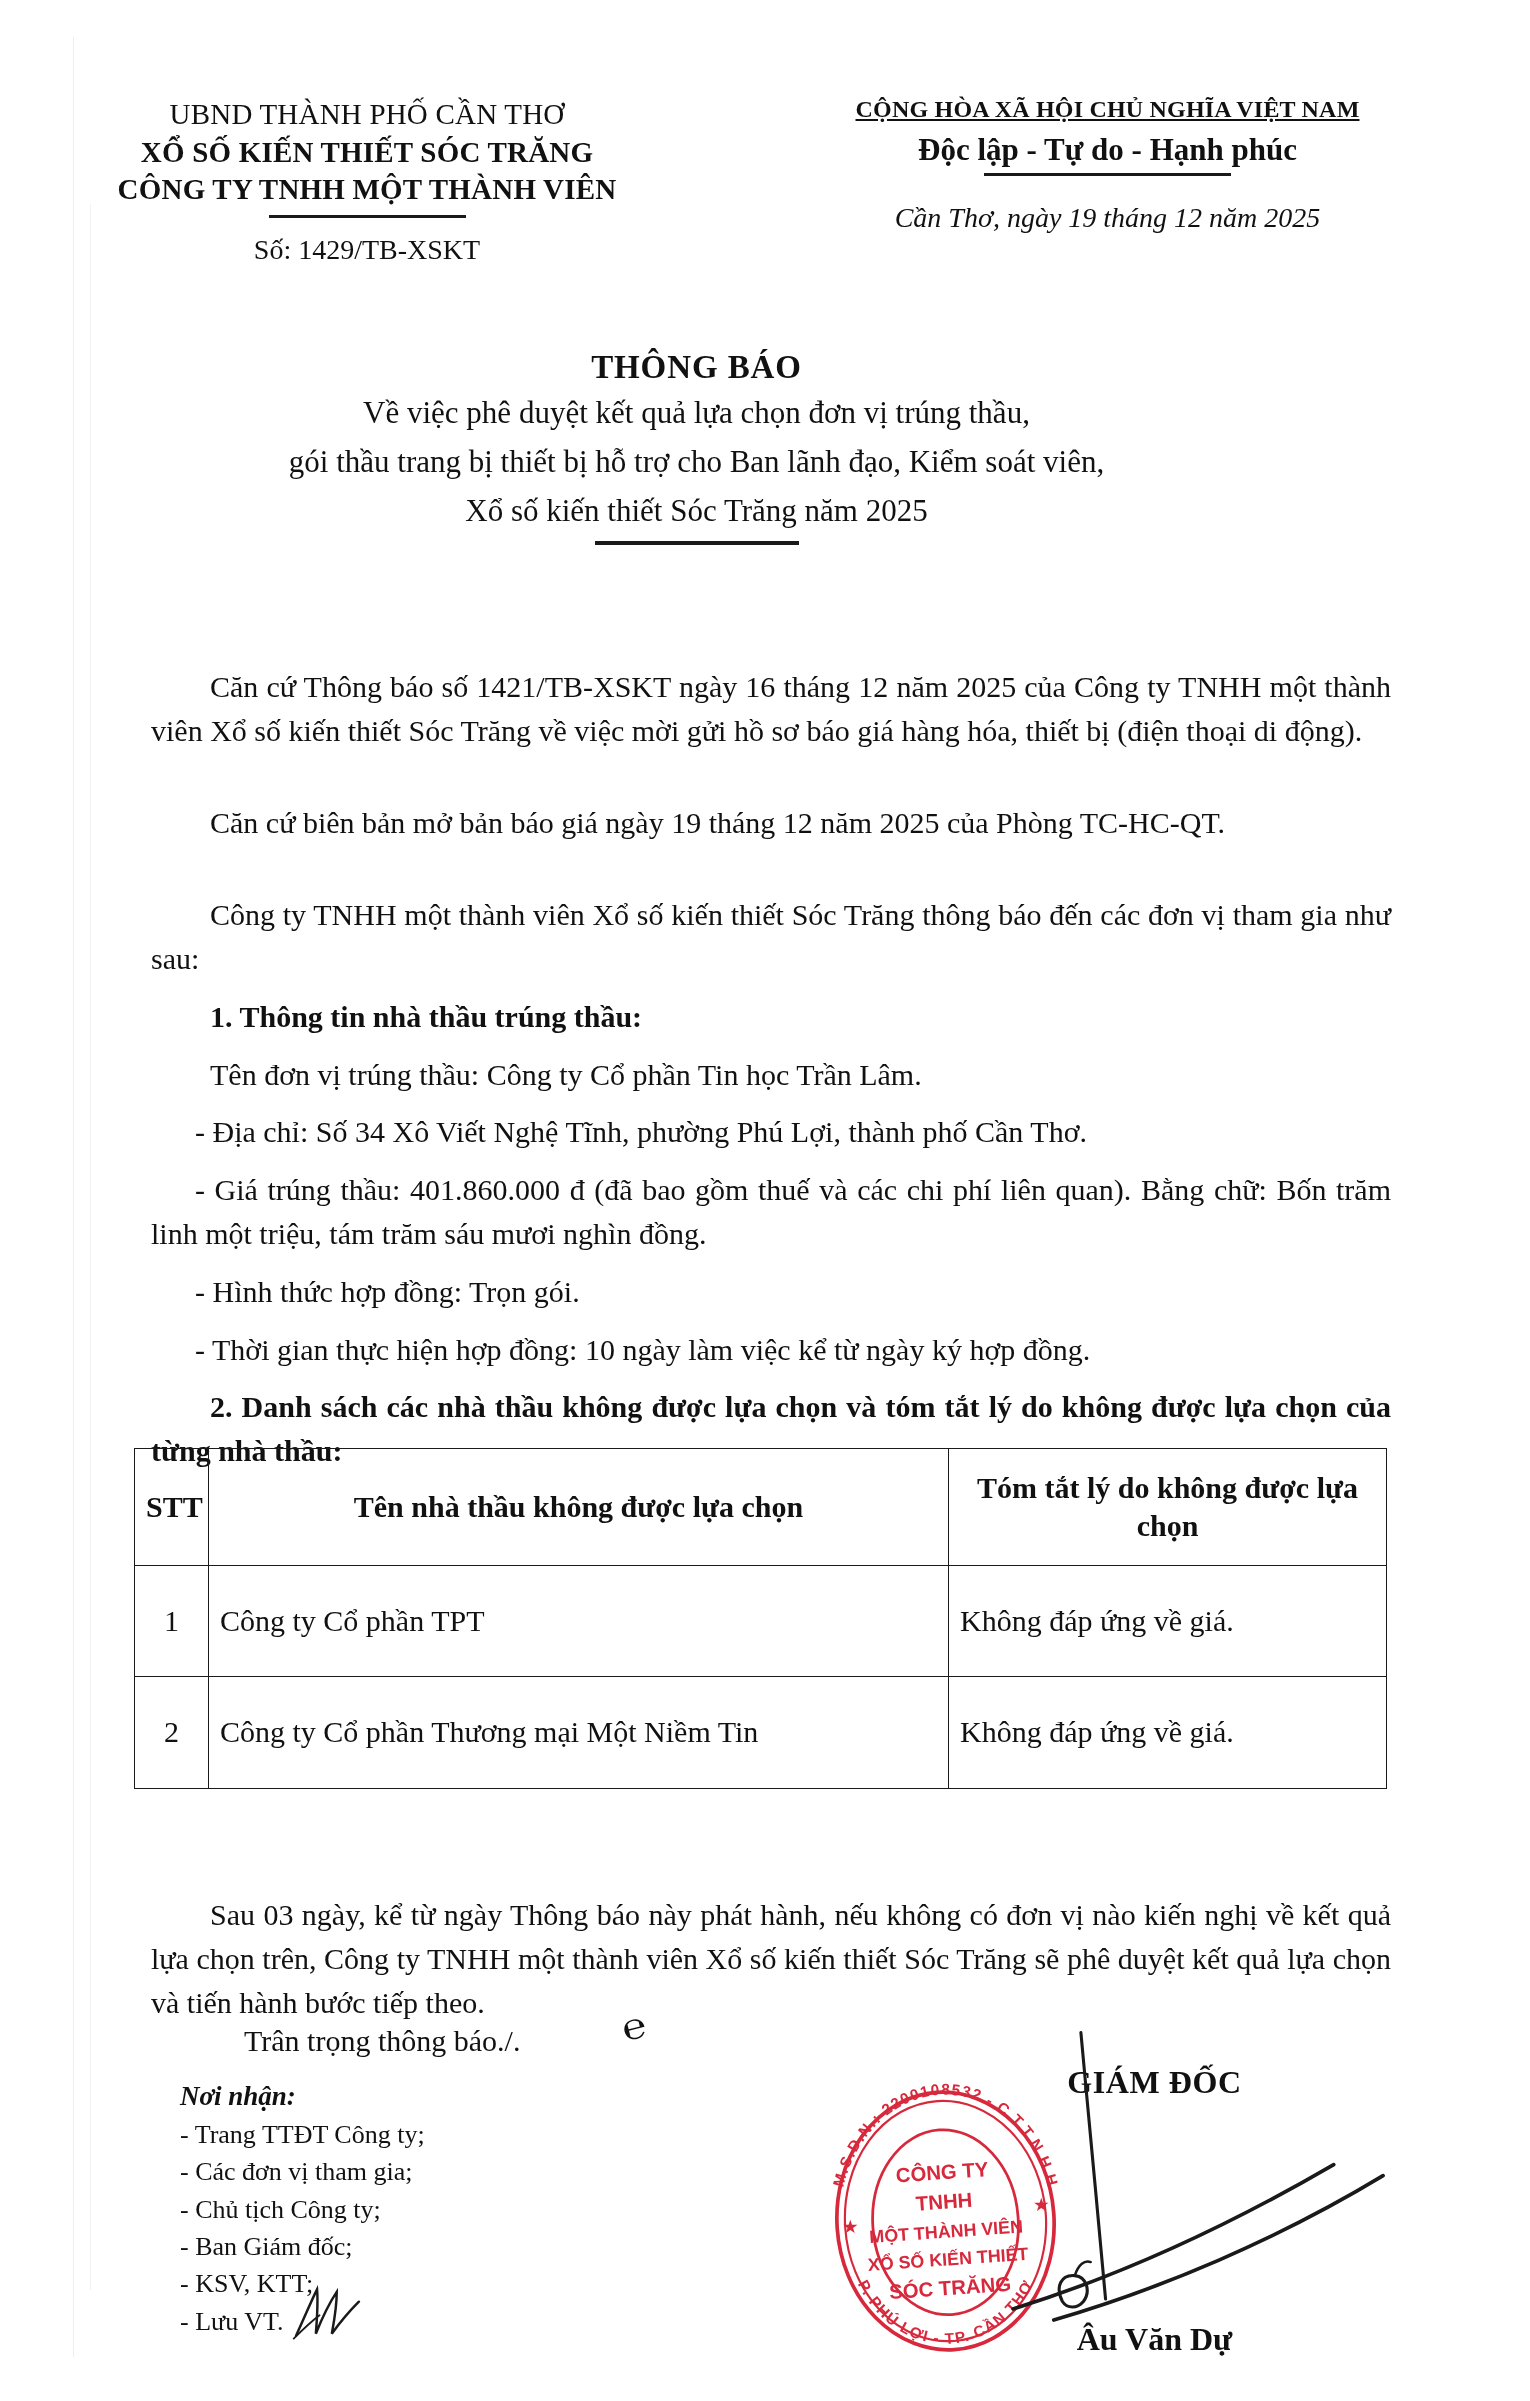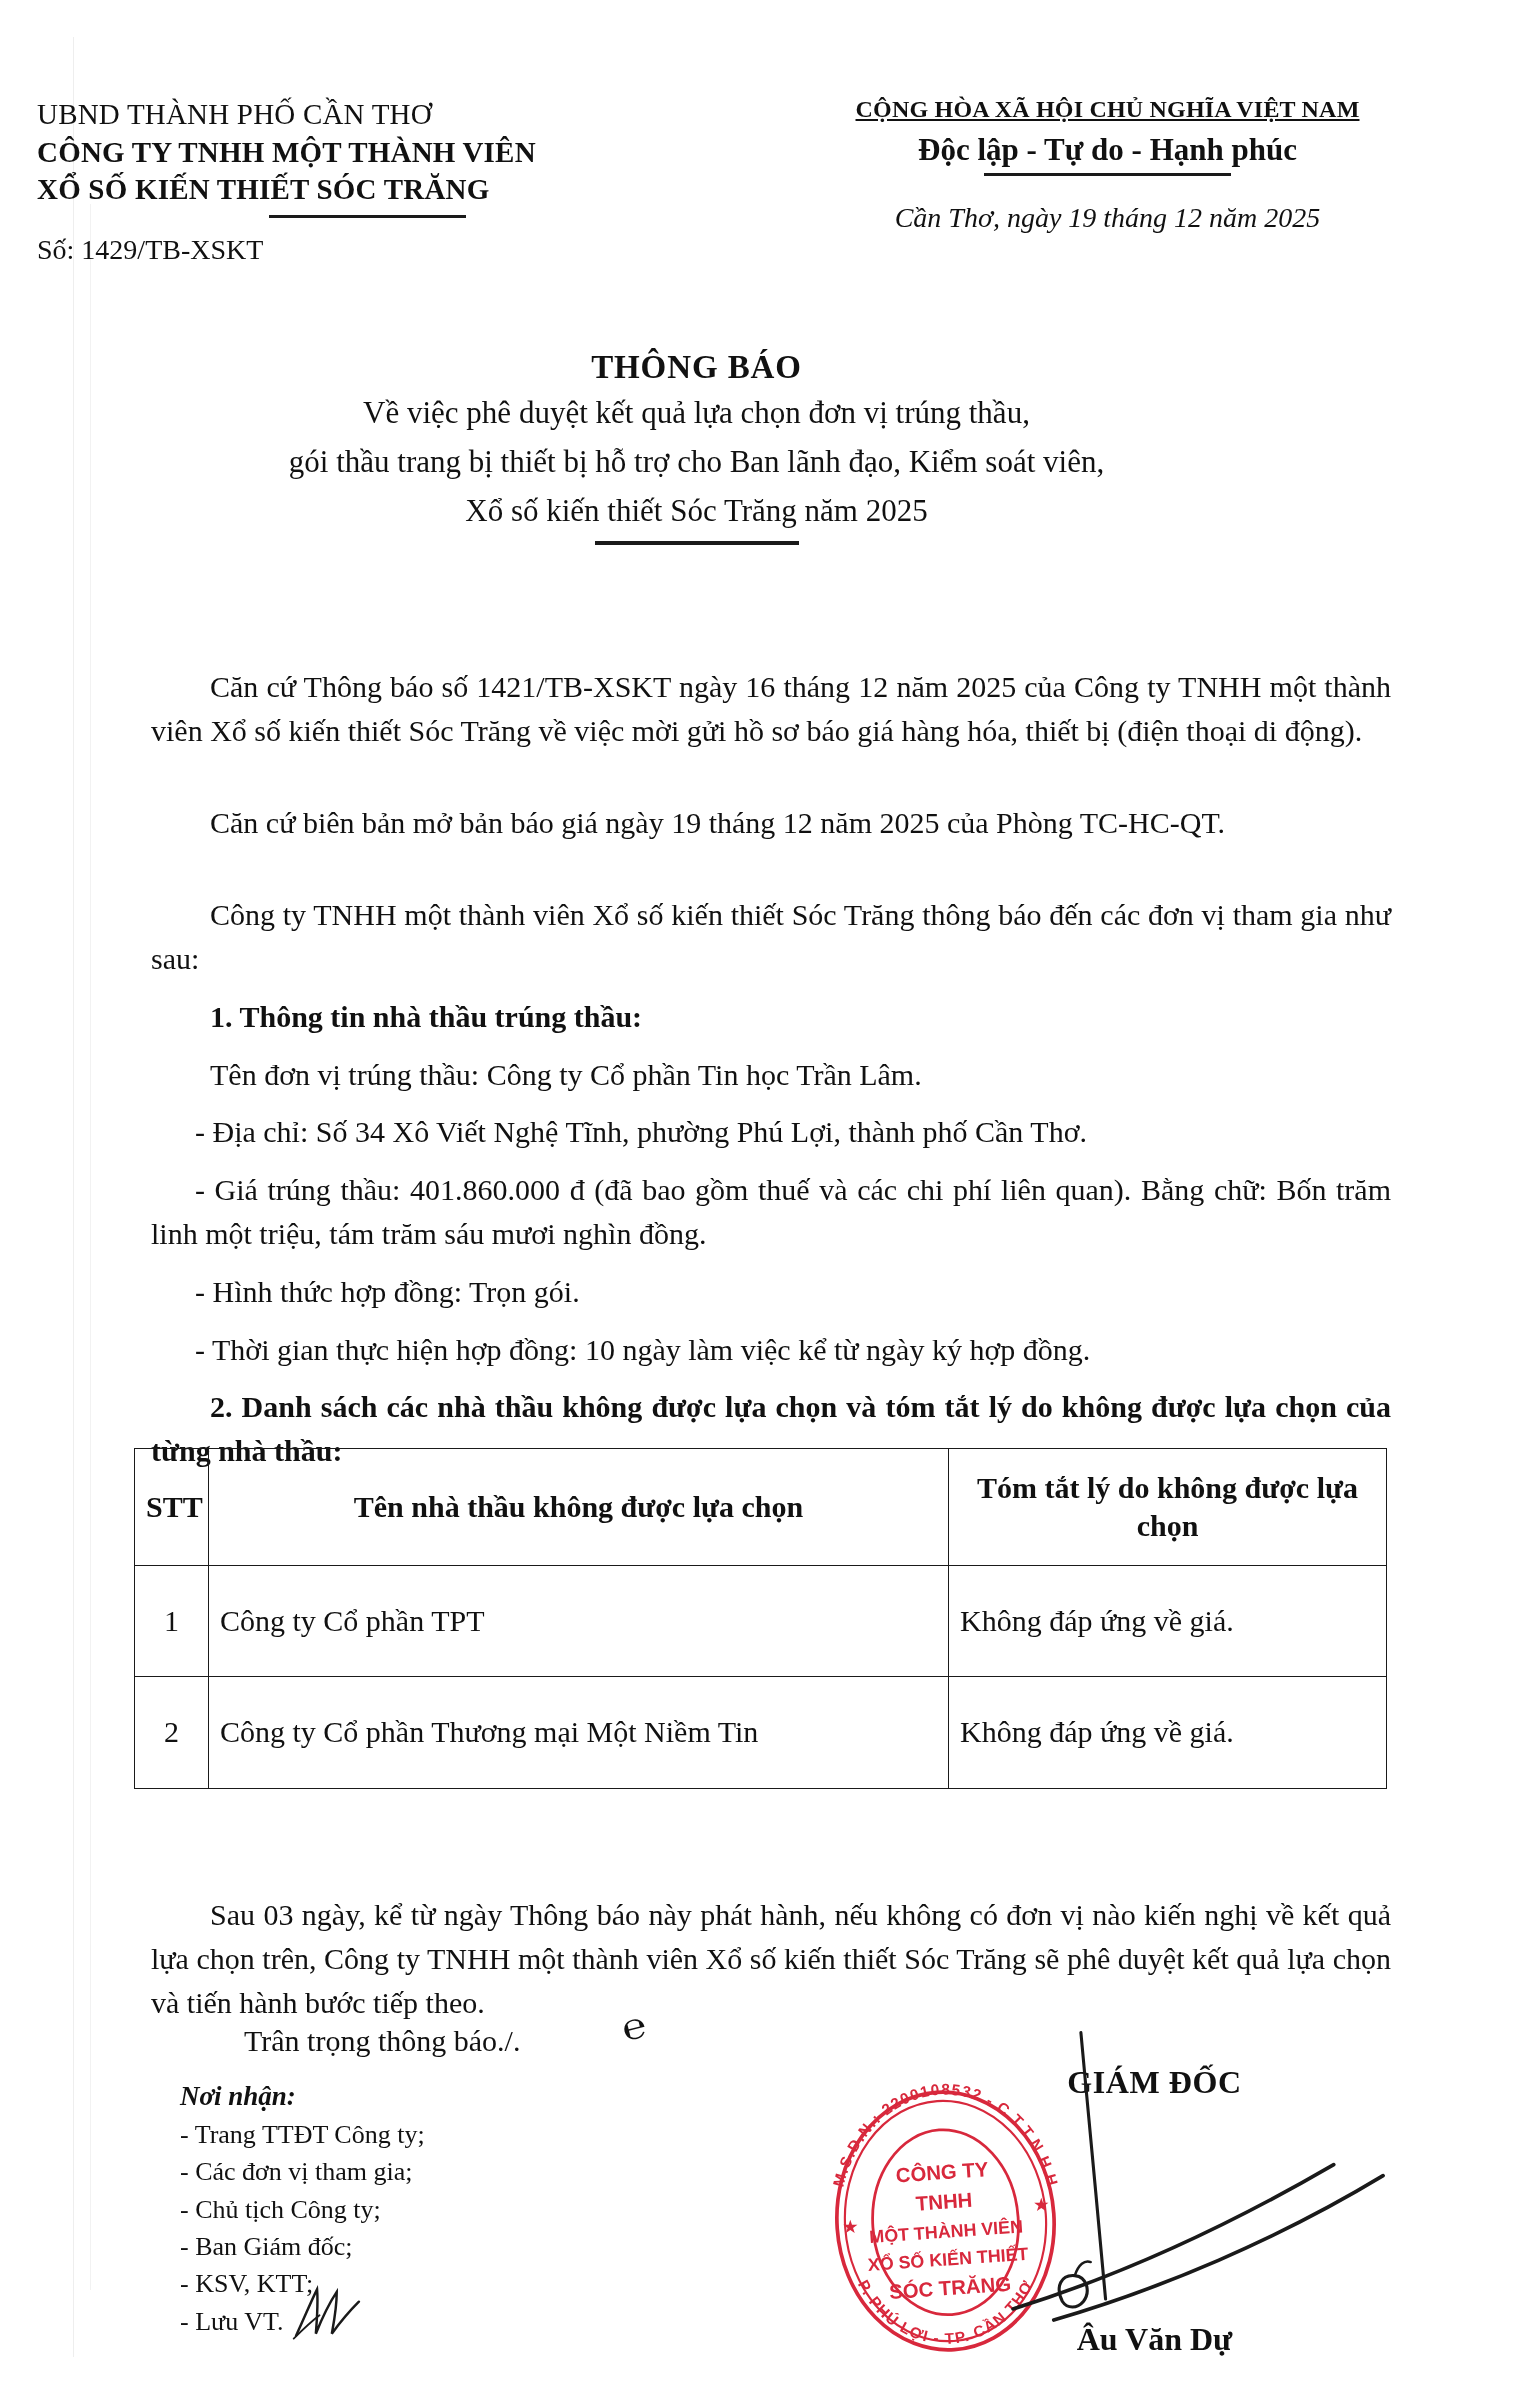--- a/index.html
+++ b/index.html
@@ -40,20 +40,21 @@
   .header {
     position: absolute;
     left: 0;
     top: 96px;
     width: 1530px;
     display: flex;
     align-items: flex-start;
   }
   .hdr-left {
     width: 660px;
+    text-align: center;
     padding-left: 37px;
   }
   .hdr-right {
     width: 821px;
     text-align: center;
   }
   .org-line {
     font-size: 29px;
     letter-spacing: 0.2px;
     line-height: 1.30;
@@ -276,22 +277,22 @@
 
 <div id="page">
 
   <div class="scan-edge"></div>
   <div class="scan-edge2"></div>
 
   <div class="header">
 
     <div class="hdr-left">
       <div class="org-line">UBND THÀNH PHỐ CẦN THƠ</div>
+      <div class="org-line b">XỔ SỐ KIẾN THIẾT SÓC TRĂNG</div>
       <div class="org-line b">CÔNG TY TNHH MỘT THÀNH VIÊN</div>
-      <div class="org-line b">XỔ SỐ KIẾN THIẾT SÓC TRĂNG</div>
       <div class="rule rule-left"></div>
       <div class="docnum">Số: 1429/TB-XSKT</div>
     </div>
 
     <div class="hdr-right">
       <div class="natline-1">CỘNG HÒA XÃ HỘI CHỦ NGHĨA VIỆT NAM</div>
       <div class="natline-2">Độc lập - Tự do - Hạnh phúc</div>
       <div class="rule rule-right"></div>
       <div class="place-date">Cần Thơ, ngày 19 tháng 12 năm 2025</div>
     </div>

